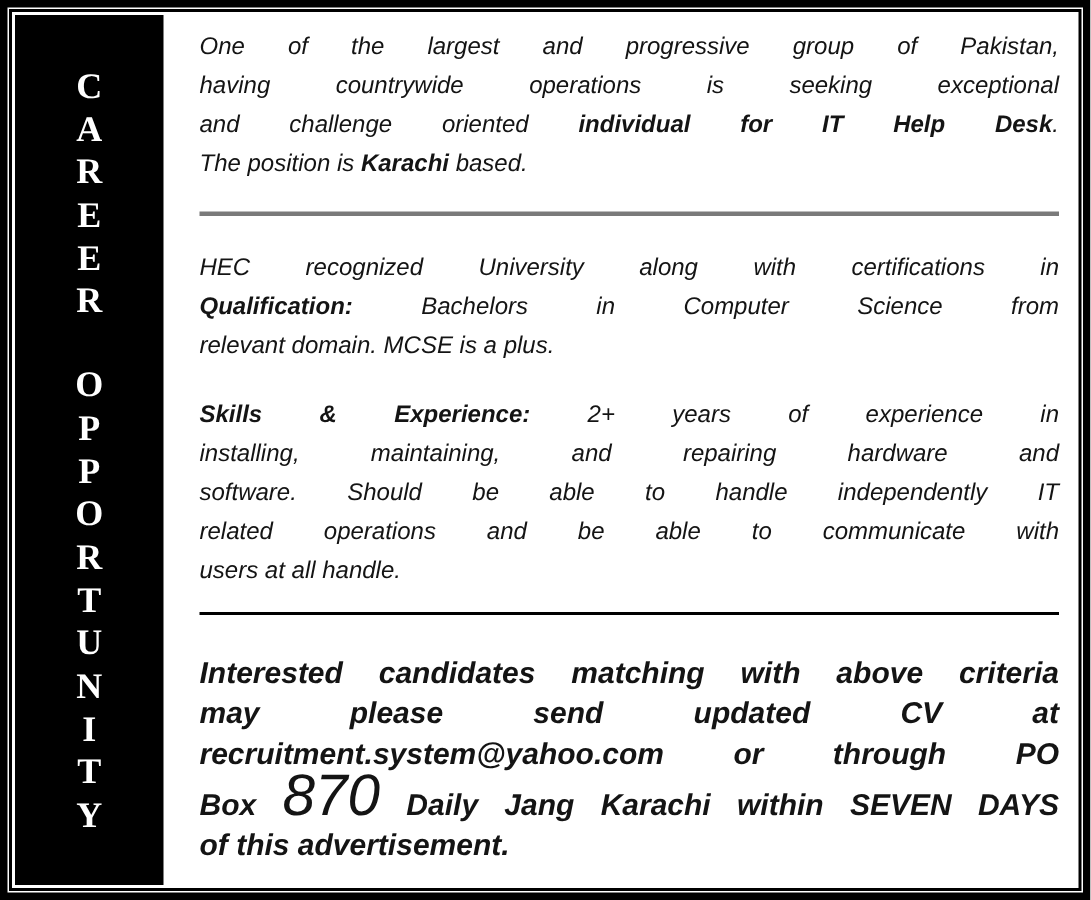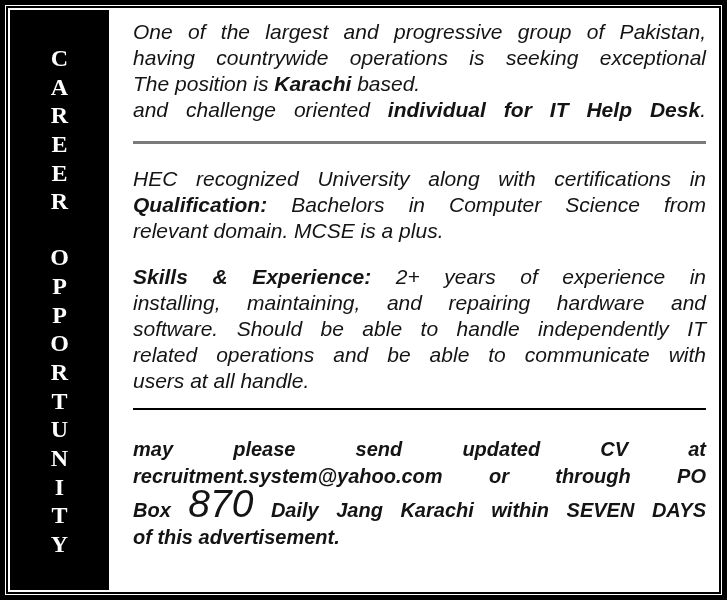--- a/index.html
+++ b/index.html
@@ -27,21 +27,21 @@
     font-family:"Liberation Serif","DejaVu Serif",serif;
     font-weight:bold;font-size:24px;color:var(--sidebar-letter,#fff);
   }
   .group1{margin-top:34px;}
   .group2{margin-top:27px;}
   .content{
     flex:1;box-sizing:border-box;
     padding:11px 13px 0 24px;
     font-style:italic;color:var(--text,#141414);
   }
-  .para{font-size:21px;line-height:26px;}
+  .para{font-size:16px;line-height:26px;}
   .line{text-align:left;white-space:normal;}
   .line.just{text-align:justify;text-align-last:justify;-moz-text-align-last:justify;}
   .seg-r{font-weight:normal;}
   .seg-b{font-weight:bold;}
   .seg-big{font-weight:normal;font-size:39px;line-height:27px;}
   .p4{font-weight:bold;font-size:20px;line-height:27px;margin-top:26px;}
   .p2{margin-top:22px;}
   .p3{margin-top:20px;}
   hr{margin:0;border:none;}
   hr.div1{border-top:3px solid var(--divider1,#7a7a7a);margin-top:18px;}
@@ -74,38 +74,39 @@
           <div class="letter">I</div>
           <div class="letter">T</div>
           <div class="letter">Y</div>
         </div>
     </div>
 
     <div class="content">
       <div class="para p1">
           <div class="line just"><span class="seg-r">One of the largest and progressive group of Pakistan,</span></div>
           <div class="line just"><span class="seg-r">having countrywide operations is seeking exceptional</span></div>
+          <div class="line just"><span class="seg-r">and challenge oriented </span><span class="seg-b">individual for IT Help Desk</span><span class="seg-r">.</span></div>
           <div class="line"><span class="seg-r">The position is </span><span class="seg-b">Karachi</span><span class="seg-r"> based.</span></div>
-          <div class="line just"><span class="seg-r">and challenge oriented </span><span class="seg-b">individual for IT Help Desk</span><span class="seg-r">.</span></div>
         </div>
       <hr class="div1">
       <div class="para p2">
           <div class="line just"><span class="seg-r">HEC recognized University along with certifications in</span></div>
           <div class="line just"><span class="seg-b">Qualification:</span><span class="seg-r"> Bachelors in Computer Science from</span></div>
           <div class="line"><span class="seg-r">relevant domain. MCSE is a plus.</span></div>
         </div>
       <div class="para p3">
           <div class="line just"><span class="seg-b">Skills &amp; Experience:</span><span class="seg-r"> 2+ years of experience in</span></div>
           <div class="line just"><span class="seg-r">installing, maintaining, and repairing hardware and</span></div>
           <div class="line just"><span class="seg-r">software. Should be able to handle independently IT</span></div>
           <div class="line just"><span class="seg-r">related operations and be able to communicate with</span></div>
           <div class="line"><span class="seg-r">users at all handle.</span></div>
         </div>
       <hr class="div2">
       <div class="para p4">
+          <div class="line just"><span class="seg-b">Interested candidates matching with above criteria</span></div>
           <div class="line just"><span class="seg-b">may please send updated CV at</span></div>
           <div class="line just"><span class="seg-b">recruitment.system@yahoo.com or through PO</span></div>
           <div class="line just"><span class="seg-b">Box </span><span class="seg-big">870</span><span class="seg-b"> Daily Jang Karachi within SEVEN DAYS</span></div>
           <div class="line"><span class="seg-b">of this advertisement.</span></div>
         </div>
     </div>
 
   </div>
 </div>
 

